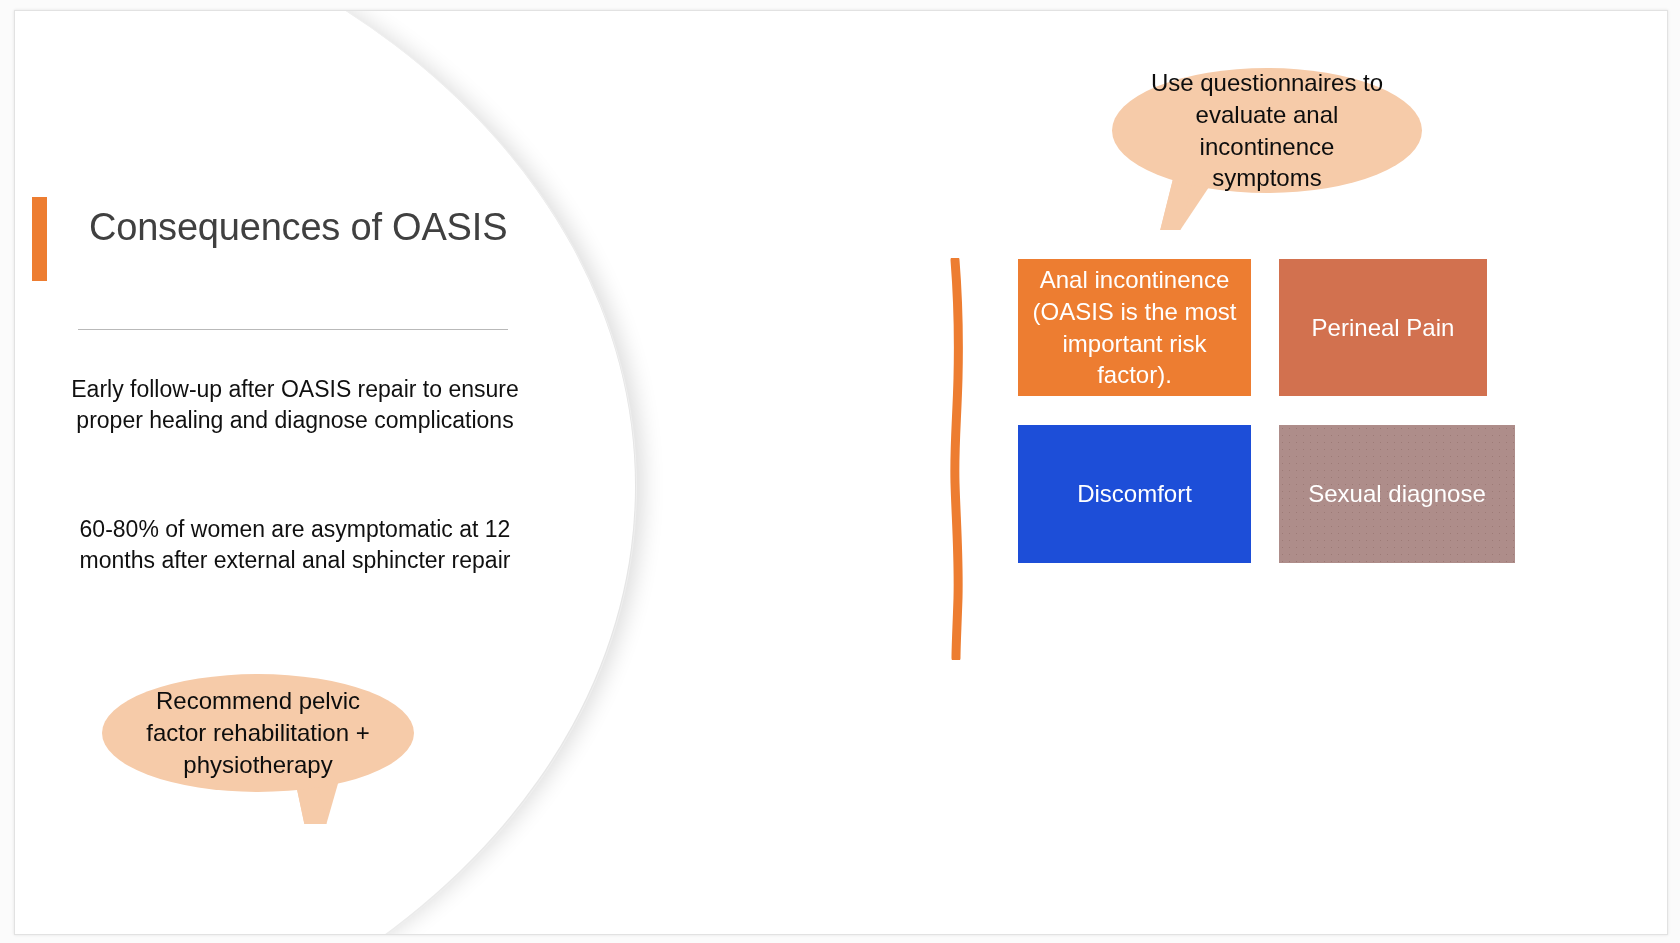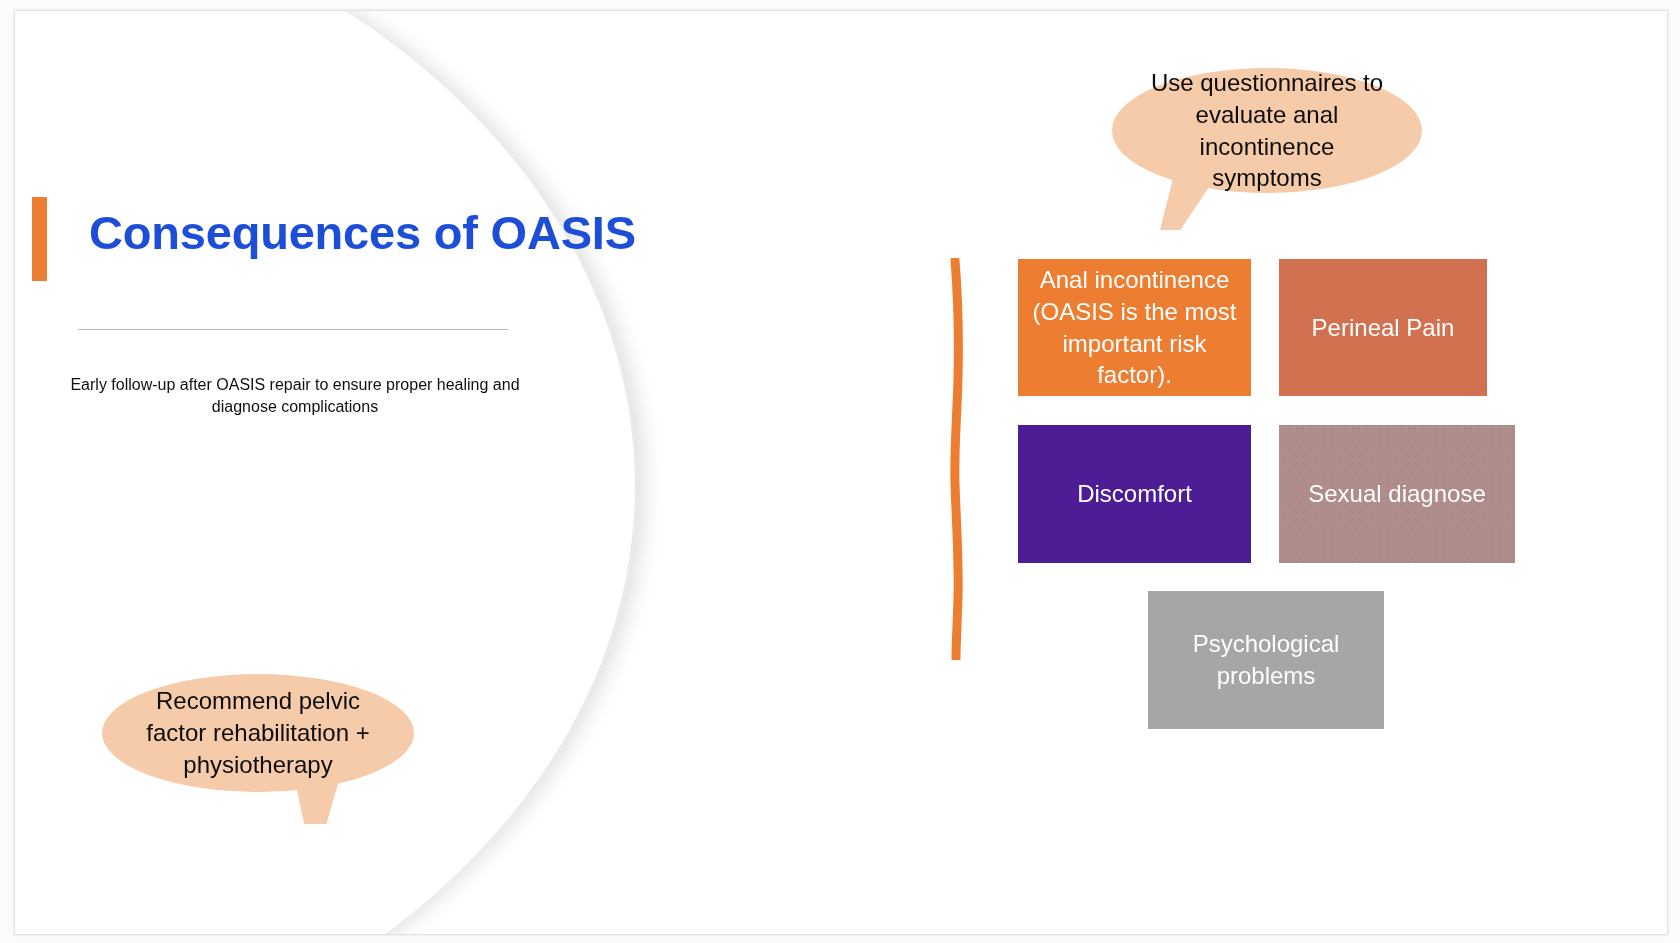--- a/index.html
+++ b/index.html
@@ -78,44 +78,44 @@
     height: 84px;
     background: #ED7D31;
   }
 
   
   .slide-title {
     position: absolute;
     left: 74px;
     top: 194px;
     width: 560px;
-    font-size: 47px;
-    font-weight: 700;
-    color: #1d4ed8;
+    font-size: 38px;
+    font-weight: 400;
+    color: #404040;
     letter-spacing: -0.2px;
     line-height: 1.18;
     white-space: nowrap;
   }
 
   
   .title-rule {
     position: absolute;
     left: 63px;
     top: 318px;
     width: 430px;
     height: 1px;
     background: #b9b9b9;
   }
 
   
   .body-text {
     position: absolute;
     text-align: center;
     color: #101010;
-    font-size: 16px;
+    font-size: 23px;
     line-height: 1.35;
   }
   .body-text-1 {
     left: 55px;
     top: 363px;
     width: 450px;
   }
   .body-text-2 {
     left: 55px;
     top: 503px;
@@ -227,21 +227,21 @@
     top: 248px;
     width: 208px;
     height: 137px;
     background: #D2714F;
   }
   .box-discomfort {
     left: 1003px;
     top: 414px;
     width: 233px;
     height: 138px;
-    background: #4c1d95;
+    background: #1d4ed8;
   }
   .box-sexual-problems {
     left: 1264px;
     top: 414px;
     width: 236px;
     height: 138px;
     background: #AE8D8A;
     position: absolute;
   }
   .box-sexual-problems::before {
@@ -270,20 +270,21 @@
 
     <div class="swoosh-shadow"></div>
     <div class="swoosh-white"></div>
     <div class="swoosh-line"></div>
 
     <div class="title-accent"></div>
     <div class="slide-title">Consequences of OASIS</div>
     <div class="title-rule"></div>
 
     <div class="body-text body-text-1">Early follow-up after OASIS repair to ensure proper healing and diagnose complications</div>
+    <div class="body-text body-text-2">60-80% of women are asymptomatic at 12 months after external anal sphincter repair</div>
 
     <div class="bubble bubble-rehab">
       <div class="tail"></div>
       <div class="balloon"></div>
       <div class="bubble-text">Recommend pelvic factor rehabilitation + physiotherapy</div>
     </div>
 
     <div class="bubble bubble-questionnaires">
       <div class="tail"></div>
       <div class="balloon"></div>
@@ -301,18 +302,15 @@
     </div>
     <div class="consequence-box box-perineal-pain">
       <span>Perineal  Pain</span>
     </div>
     <div class="consequence-box box-discomfort">
       <span>Discomfort</span>
     </div>
     <div class="consequence-box box-sexual-problems">
       <span>Sexual diagnose</span>
     </div>
-    <div class="consequence-box box-psychological">
-      <span>Psychological problems</span>
-    </div>
 
   </div>
 </div>
 
 </body></html>

